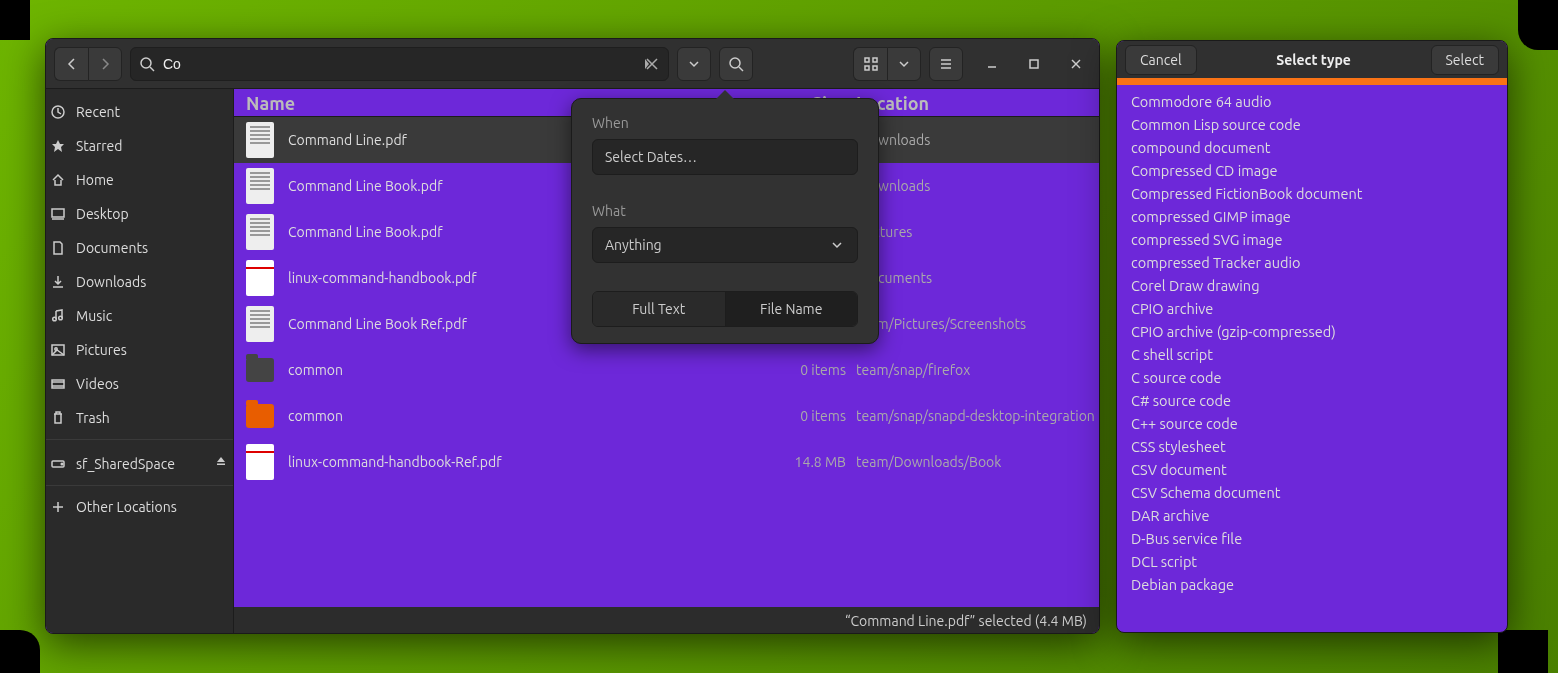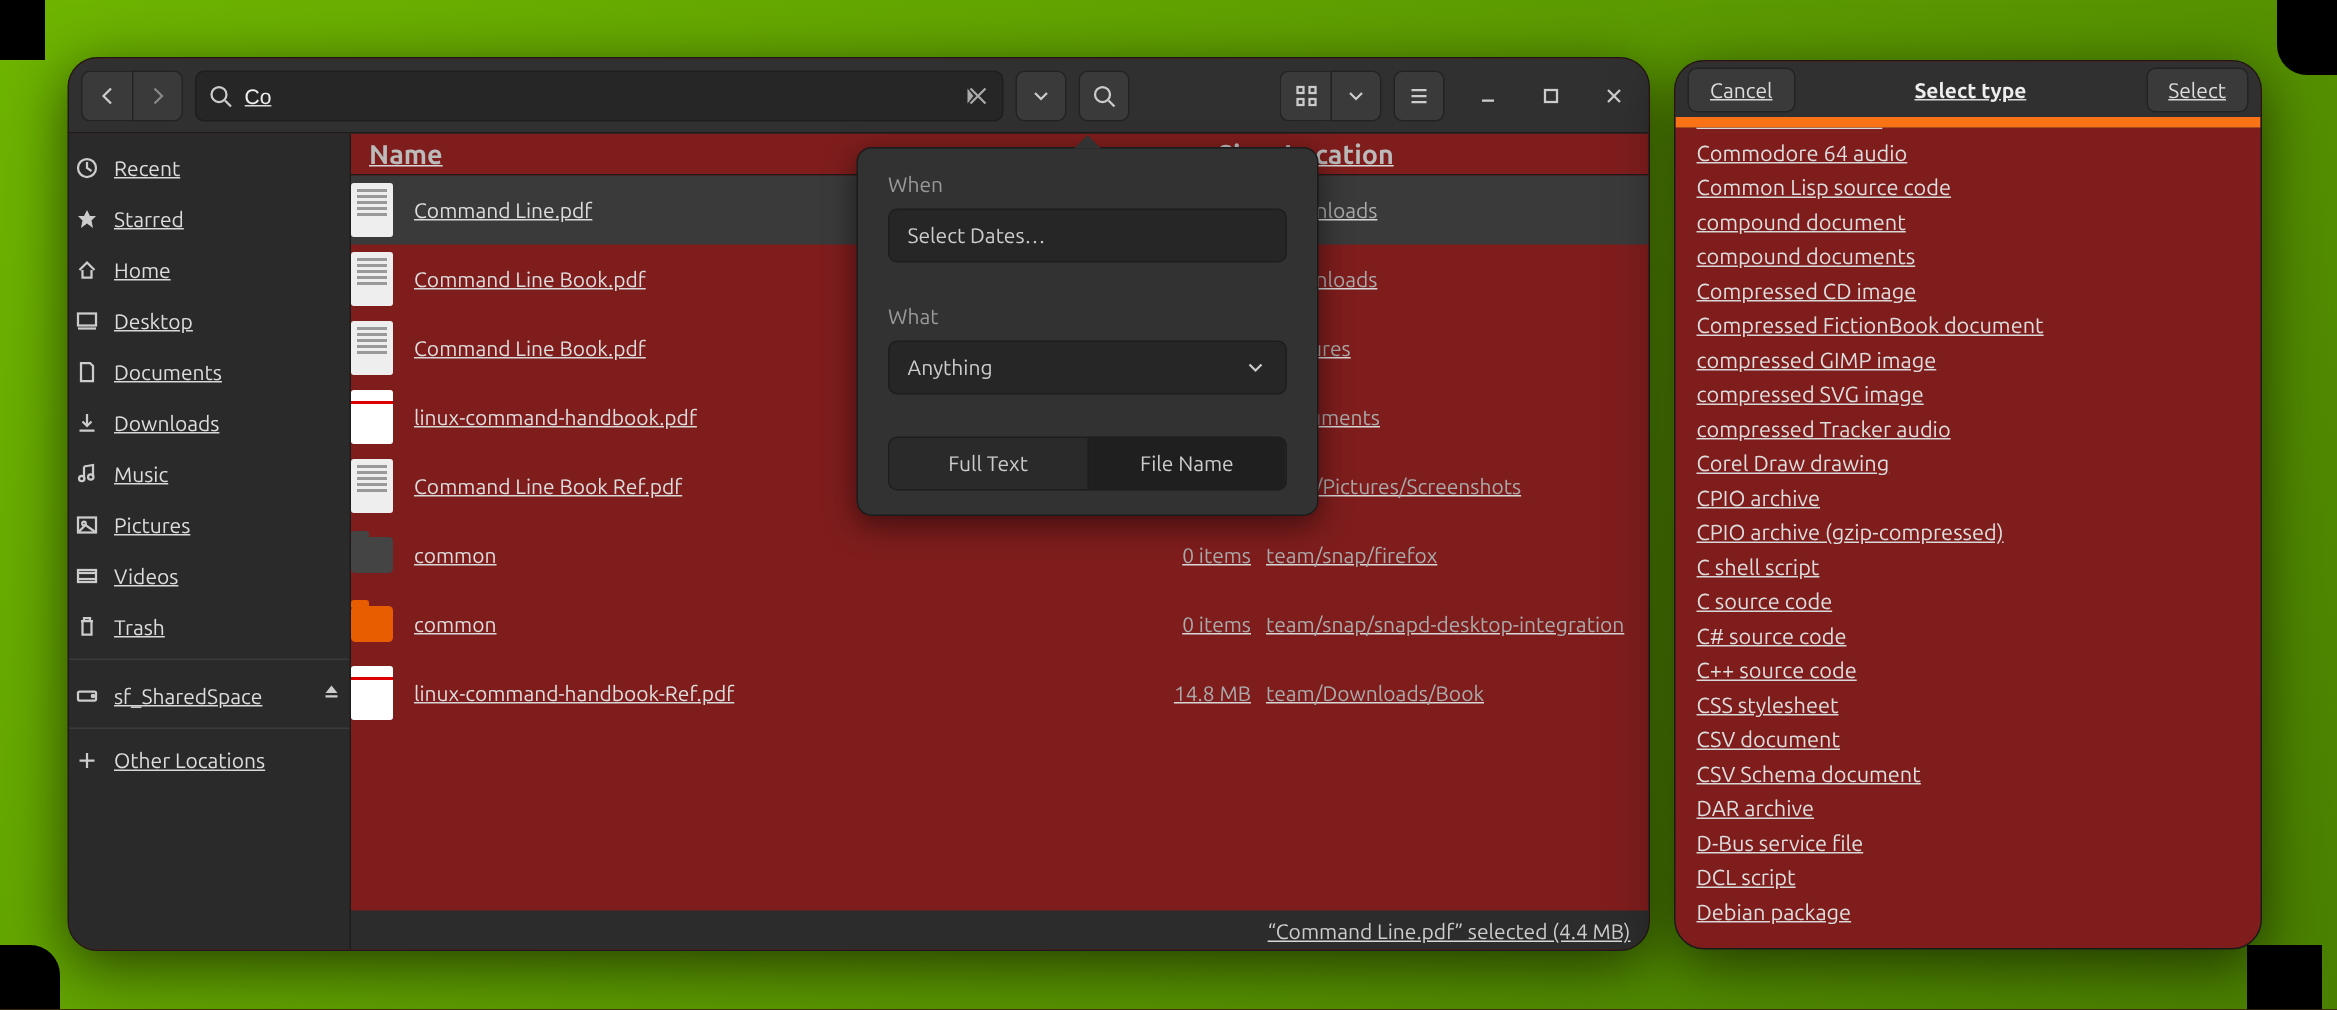--- a/index.html
+++ b/index.html
@@ -22,26 +22,25 @@
     position: absolute;
     background: #000;
   }
   .bg-shape.bs1 { left: 0; top: 630px; width: 40px; height: 43px; border-radius: 0 20px 0 0; }
   .bg-shape.bs2 { right: 10px; top: 630px; width: 50px; height: 43px; }
   .bg-shape.bs3 { right: 0; top: 0; width: 40px; height: 50px; border-radius: 0 0 0 20px;}
   .bg-shape.bs4 { left: 0; top: 0; width: 30px; height: 40px; }
 
   .window {
     position: absolute;
-    background: #7f1d1d;
-    border-radius: 20px;
+    background: #6d28d9;
+    border-radius: 8px;
     box-shadow: 0 10px 40px rgba(0,0,0,0.6);
     overflow: hidden;
     border: 1px solid #1a1a1a;
-    text-decoration: underline;
   }
   .files-window {
     left: 45px; top: 38px;
     width: 1055px; height: 596px;
     display: flex; flex-direction: column;
   }
   .headerbar {
     height: 50px;
     background: #303030;
     border-bottom: 1px solid #1c1c1c;
@@ -104,21 +103,21 @@
     border-bottom: 1px solid #1c1c1c;
     color: #bbb; font-weight: 600;
     font-size: 18px;
   }
   .col-name { flex: 0 0 530px; }
   .col-size { flex: 0 0 70px; text-align: right; }
   .col-loc  { flex: 1; padding-left: 10px; }
   .file-list { flex: 1; overflow-y: auto; }
   .row {
     display: flex; align-items: center;
-    height: 46px; 
+    height: 46px; padding-left: 12px;
     color: #ddd;
   }
   .row.selected { background: #3a3a3a; }
   .row .thumb {
     width: 28px; height: 36px; background: #eee;
     border-radius: 2px; margin-right: 14px;
     display: flex; align-items: center; justify-content: center;
     font-size: 6px; color: #333;
     position: relative;
   }
@@ -471,21 +470,20 @@
   <div class="type-header">
     <div class="tbtn">Cancel</div>
     <div class="type-title">Select type</div>
     <div class="tbtn">Select</div>
   </div>
   <div class="type-list" id="type-list">
       <div class="type-item cut">comic book archive</div>
       <div class="type-item">Commodore 64 audio</div>
       <div class="type-item">Common Lisp source code</div>
       <div class="type-item">compound document</div>
-      <div class="type-item">compound documents</div>
       <div class="type-item">Compressed CD image</div>
       <div class="type-item">Compressed FictionBook document</div>
       <div class="type-item">compressed GIMP image</div>
       <div class="type-item">compressed SVG image</div>
       <div class="type-item">compressed Tracker audio</div>
       <div class="type-item">Corel Draw drawing</div>
       <div class="type-item">CPIO archive</div>
       <div class="type-item">CPIO archive (gzip-compressed)</div>
       <div class="type-item">C shell script</div>
       <div class="type-item">C source code</div>

